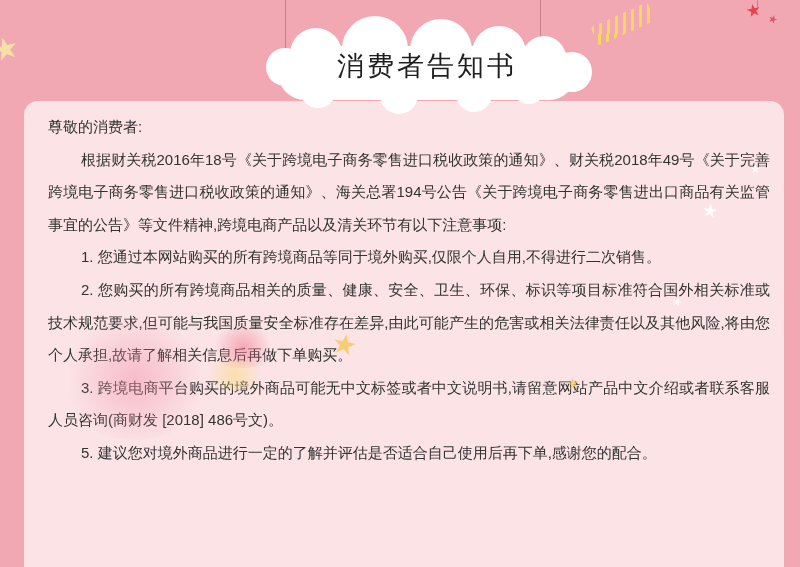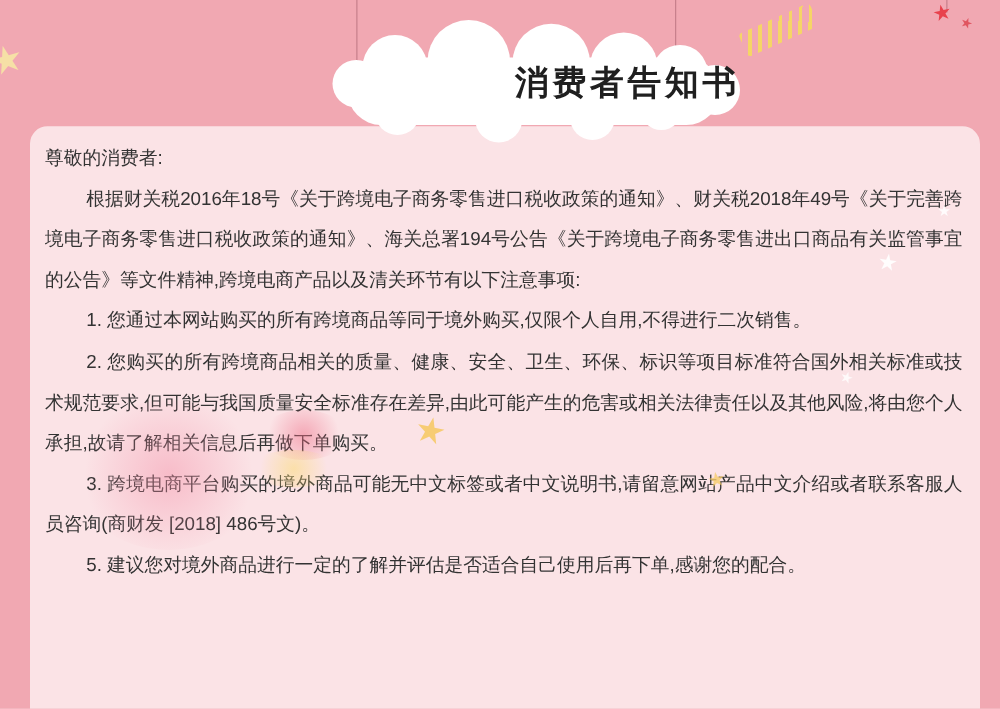--- a/index.html
+++ b/index.html
@@ -72,26 +72,26 @@
   .b4 { left:210px; top:4px;   width:54px; height:54px; }
   .b5 { left:260px; top:14px;  width:44px; height:44px; }
   .b6 { left:4px;   top:26px;  width:38px; height:38px; }
   .b7 { left:290px; top:30px;  width:40px; height:40px; }
   .b8 { left:38px;  top:50px;  width:36px; height:36px; }
   .b9 { left:118px; top:54px;  width:38px; height:38px; }
   .b10{ left:194px; top:54px;  width:36px; height:36px; }
   .b11{ left:250px; top:48px;  width:34px; height:34px; }
   .cloud-title {
     position:absolute; left:0; top:26px; width:100%;
-    text-align:right; font-size:27px; font-weight:bold;
+    text-align:center; font-size:27px; font-weight:normal;
     letter-spacing:3px; color:#1f1f1f;
   }
   
   .notice {
-    position:absolute; left:0; right:0; top:0; padding:10px 14px 12px 12px;
+    position:absolute; left:0; right:0; top:0; padding:10px 14px 12px 24px;
     z-index:4;
     font-size:15px; line-height:32.6px; color:#333333;
     text-align:justify;
   }
   .notice p { text-indent:2.2em; }
   .notice p.salutation { text-indent:0; }
 </style>
 </head>
 <body>
 

